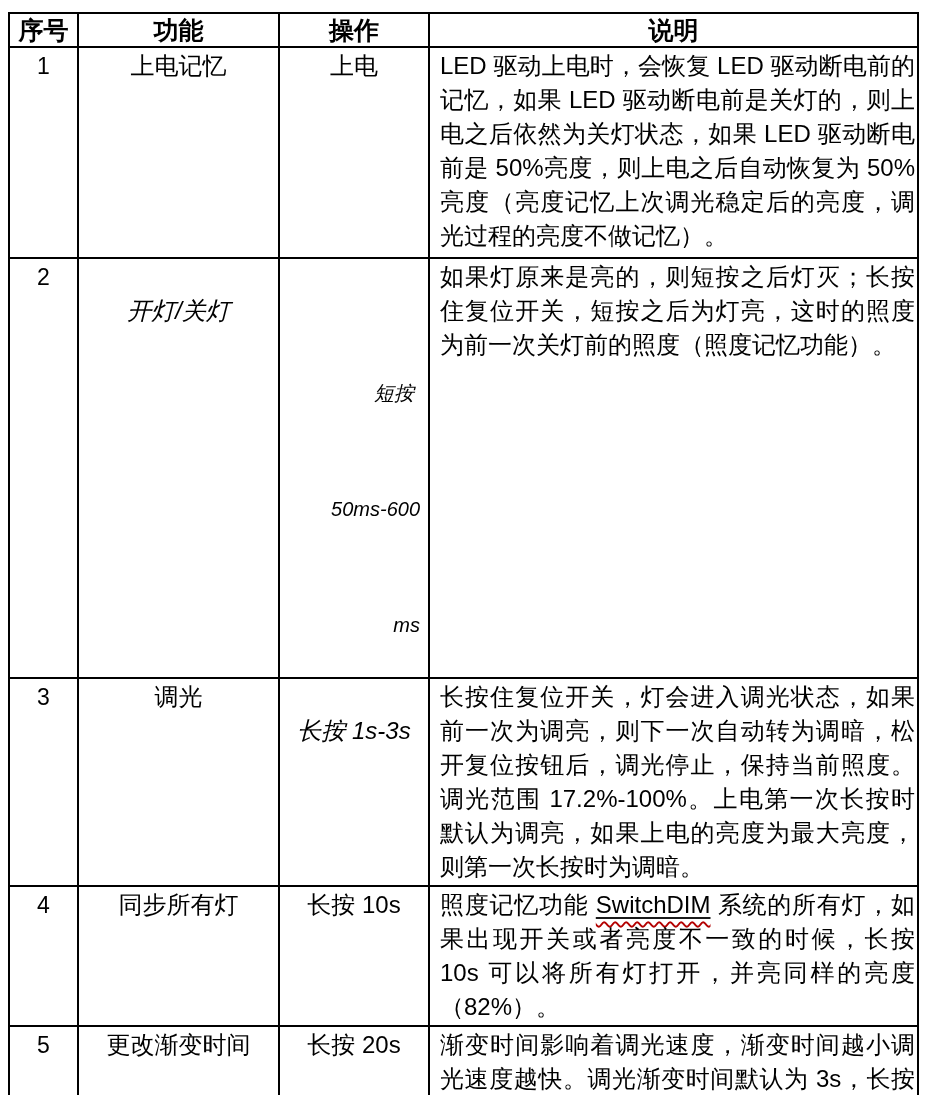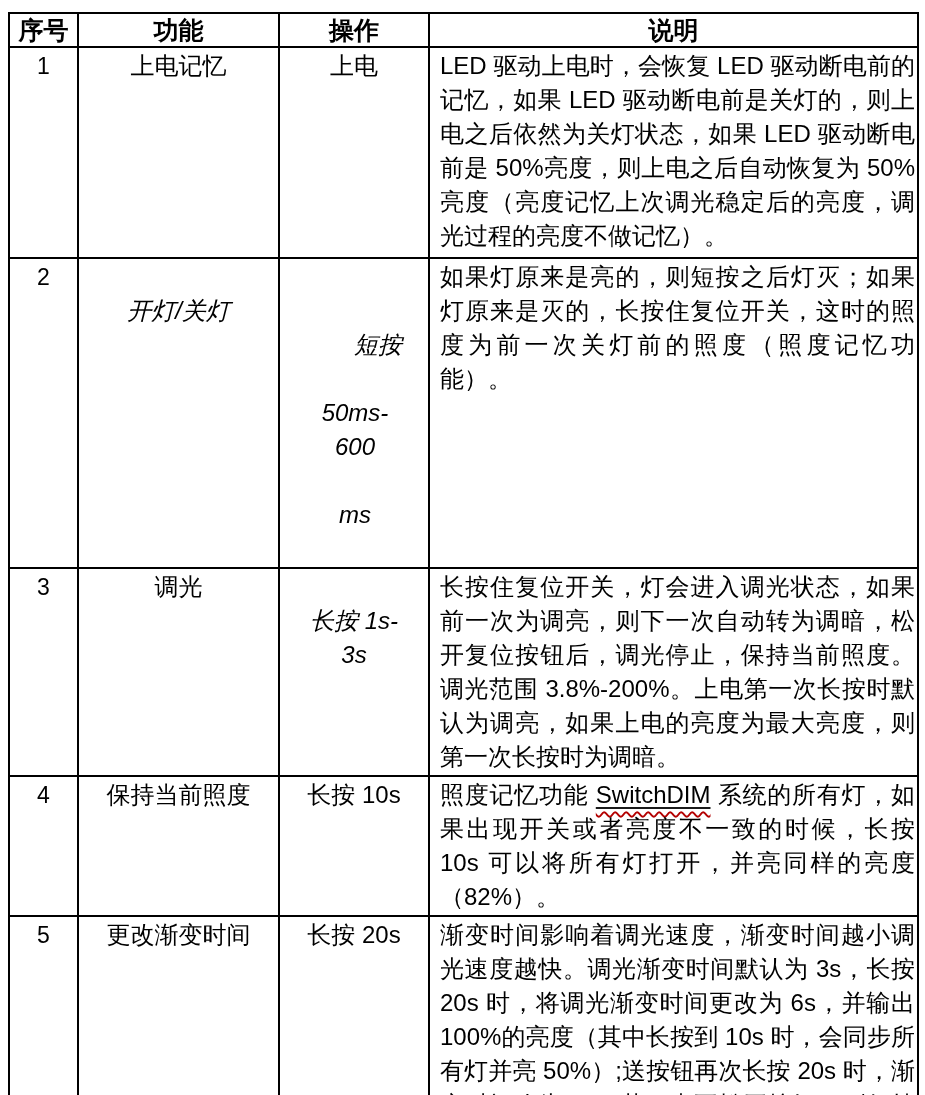--- a/index.html
+++ b/index.html
@@ -17,26 +17,26 @@
   }
   .func-table th{
     font-size:25px;font-weight:bold;text-align:center;
     padding:1px 2px;line-height:30px;
   }
   .cell-num{
     text-align:center;font-size:23px;line-height:33px;padding-top:2px;
   }
   .cell-func,.cell-op{
     text-align:center;font-size:24px;line-height:34px;
-    white-space:pre-line;padding:1px 20px;
+    white-space:pre-line;padding:1px 8px;
   }
   .pad-top-line{padding-top:35px;font-style:italic;}
-  .op-line{font-size:24px;line-height:34px;}
+  .op-line{font-size:20px;line-height:34px;margin-top:48px;}
   .align-right{text-align:right;padding-right:6px;}
-  .align-left{text-align:center;padding-left:2px;}
+  .align-left{text-align:right;padding-left:2px;}
   .cell-desc{
     text-align:justify;font-size:24px;line-height:34px;
     padding:1px 2px 1px 10px;
   }
   .squiggle{
     text-decoration:underline wavy #b30000;
     text-decoration-thickness:1.5px;
     text-underline-offset:8px;
     text-decoration-skip-ink:none;
   }
@@ -73,33 +73,33 @@
     </tr>
 
     <tr style="height:135px">
       <td class="cell-num">2</td>
       <td class="cell-func pad-top-line">开灯/关灯</td>
       <td class="cell-op pad-top-line">
         <div class="op-line align-right">短按</div>
         <div class="op-line align-left">50ms-600</div>
         <div class="op-line align-left">ms</div>
       </td>
-      <td class="cell-desc">如果灯原来是亮的，则短按之后灯灭；如果灯原来是灭的，长按住复位开关，这时的照度为前一次关灯前的照度（照度记忆功能）。</td>
+      <td class="cell-desc">如果灯原来是亮的，则短按之后灯灭；长按住复位开关，短按之后为灯亮，这时的照度为前一次关灯前的照度（照度记忆功能）。</td>
     </tr>
 
     <tr style="height:205px">
       <td class="cell-num">3</td>
       <td class="cell-func">调光</td>
       <td class="cell-op pad-top-line">长按 1s-3s</td>
-      <td class="cell-desc">长按住复位开关，灯会进入调光状态，如果前一次为调亮，则下一次自动转为调暗，松开复位按钮后，调光停止，保持当前照度。调光范围 3.8%-200%。上电第一次长按时默认为调亮，如果上电的亮度为最大亮度，则第一次长按时为调暗。</td>
+      <td class="cell-desc">长按住复位开关，灯会进入调光状态，如果前一次为调亮，则下一次自动转为调暗，松开复位按钮后，调光停止，保持当前照度。调光范围 17.2%-100%。上电第一次长按时默认为调亮，如果上电的亮度为最大亮度，则第一次长按时为调暗。</td>
     </tr>
 
     <tr style="height:140px">
       <td class="cell-num">4</td>
-      <td class="cell-func">保持当前照度</td>
+      <td class="cell-func">同步所有灯</td>
       <td class="cell-op">长按 10s</td>
       <td class="cell-desc"><span>照度记忆功能 </span><span class="squiggle"><span class="u-word">SwitchDIM</span></span><span> 系统的所有灯，如果出现开关或者亮度不一致的时候，长按 10s 可以将所有灯打开，并亮同样的亮度（82%）。</span></td>
     </tr>
 
     <tr style="height:240px">
       <td class="cell-num">5</td>
       <td class="cell-func">更改渐变时间</td>
       <td class="cell-op">长按 20s</td>
       <td class="cell-desc">渐变时间影响着调光速度，渐变时间越小调光速度越快。调光渐变时间默认为 3s，长按 20s 时，将调光渐变时间更改为 6s，并输出 100%的亮度（其中长按到 10s 时，会同步所有灯并亮 50%）;送按钮再次长按 20s 时，渐变时间改为 3s；若一直不松开按钮，则保持亮 100%的亮度。</td>
     </tr>

